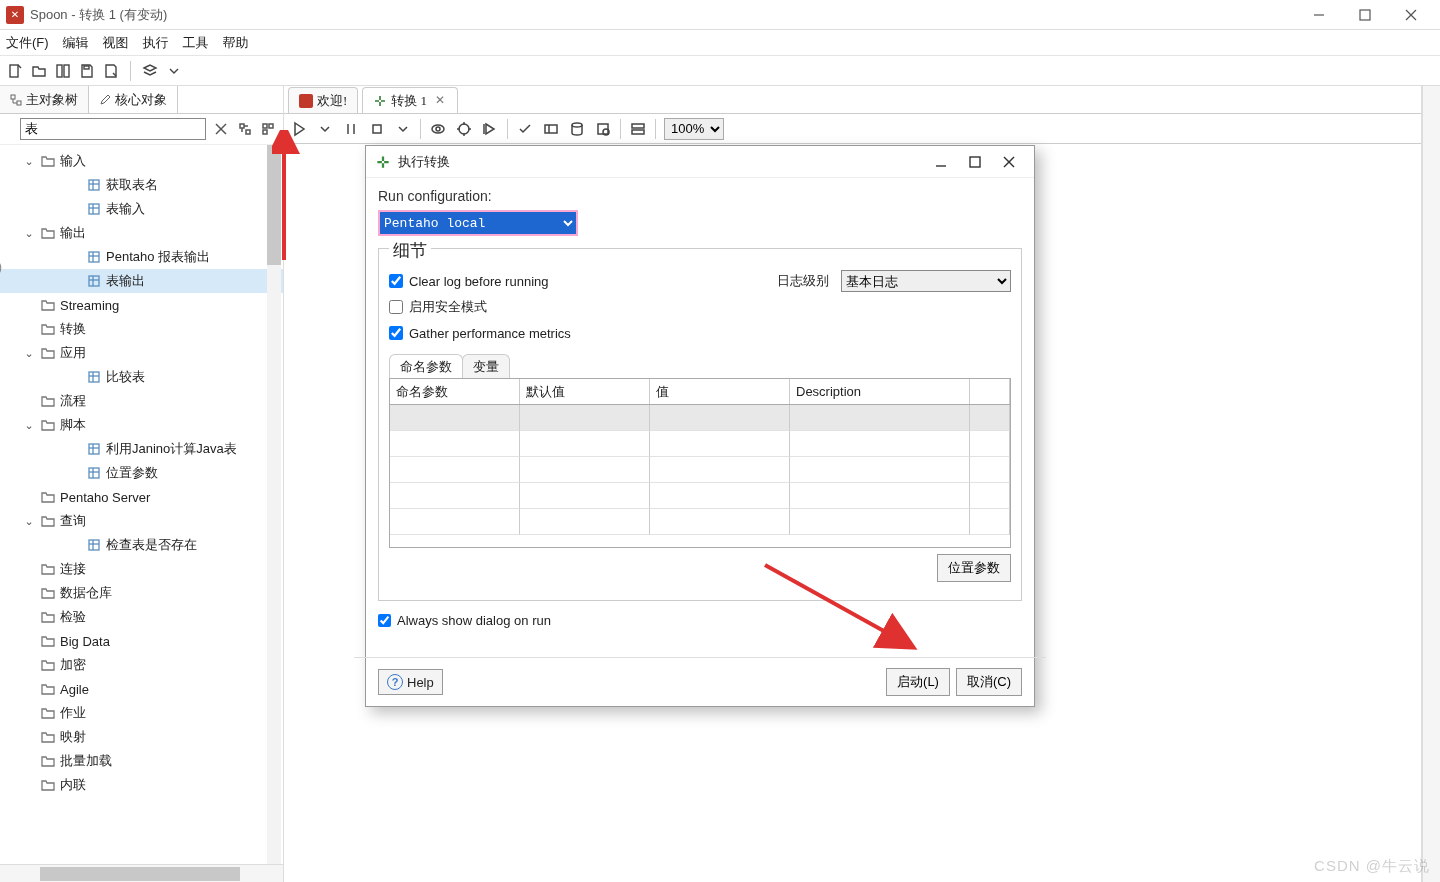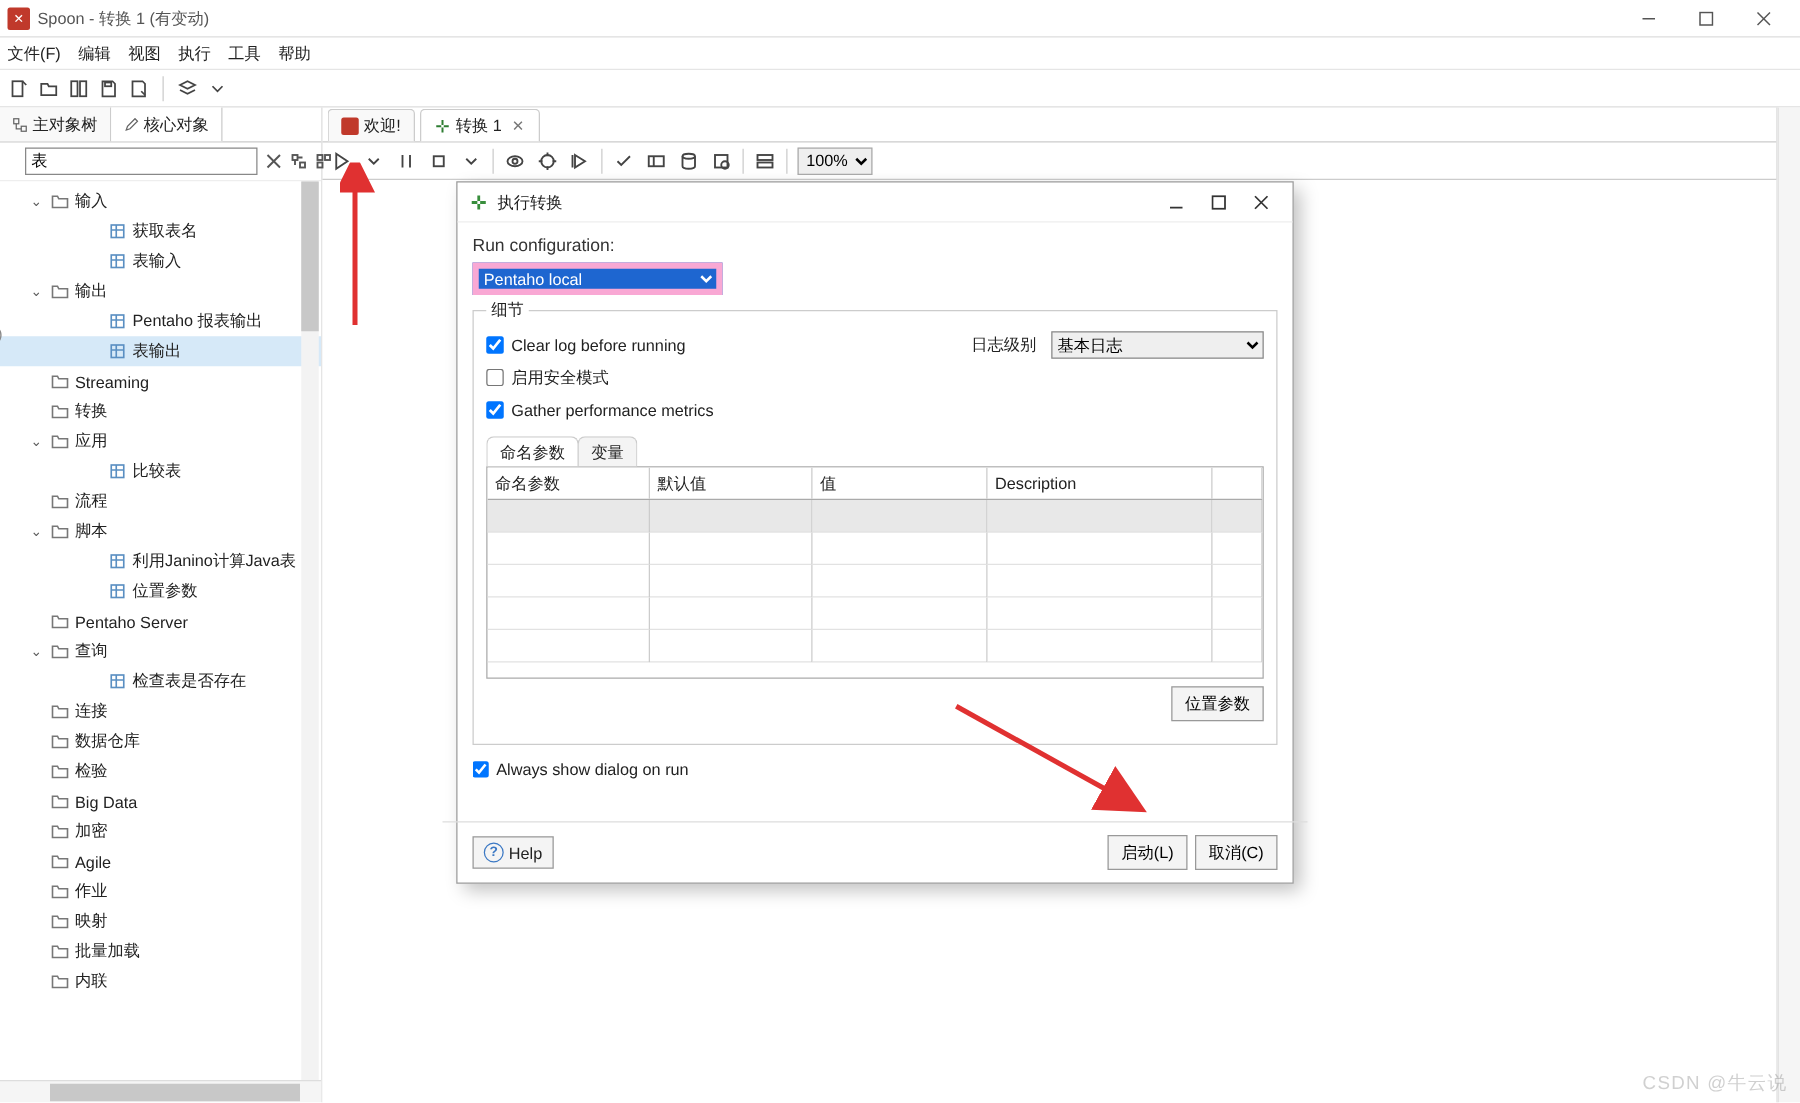--- a/index.html
+++ b/index.html
@@ -20,21 +20,21 @@
   
   .toolbar { height:30px; display:flex; align-items:center; padding:0 6px; gap:6px; border-bottom:1px solid #ddd; }
   .toolbar .sep { width:1px; height:20px; background:#ccc; margin:0 4px; }
   .toolbar .tb-icon { width:18px; height:18px; display:flex; align-items:center; justify-content:center; color:#444; }
   .toolbar svg { width:16px; height:16px; stroke:#444; fill:none; stroke-width:1.4; }
 
   
   .main { display:flex; height: calc(882px - 30px - 26px - 30px); }
 
   
-  .left-panel { width:258px; border-right:1px solid #ddd; display:flex; flex-direction:column; }
+  .left-panel { width:284px; border-right:1px solid #ddd; display:flex; flex-direction:column; }
   .left-tabs { display:flex; height:28px; border-bottom:1px solid #ccc; }
   .left-tab { display:flex; align-items:center; padding:0 10px; border-right:1px solid #ccc; gap:4px; background:#fff; }
   .left-tab.inactive { background:#f9f9f9; }
   .left-tab svg { width:12px; height:12px; stroke:#666; fill:none; }
   .search-row { display:flex; align-items:center; padding:4px 6px 4px 20px; gap:6px; border-bottom:1px solid #eee; }
   .search-row input { flex:1; border:1px solid #888; height:22px; padding:0 4px; font-family:inherit; font-size:13px; }
   .search-btn { width:20px; height:20px; display:flex; align-items:center; justify-content:center; }
   .search-btn svg { width:14px; height:14px; stroke:#555; fill:none; stroke-width:1.5; }
 
   .tree { flex:1; overflow-y:auto; padding:4px 0; position:relative; }
@@ -48,21 +48,21 @@
   .tree-row.depth2 { padding-left:68px; }
   .tree-scroll-track { position:absolute; right:2px; top:0; bottom:0; width:14px; background:#f3f3f3; }
   .tree-scroll-thumb { position:absolute; right:2px; top:0; width:14px; height:120px; background:#c8c8c8; }
 
   .left-hscroll { height:18px; border-top:1px solid #ddd; background:#f5f5f5; position:relative; }
   .left-hscroll .thumb { position:absolute; left:40px; top:2px; height:14px; width:200px; background:#c8c8c8; }
 
   
   .right-panel { flex:1; display:flex; flex-direction:column; border-right:1px solid #ddd; }
   .doc-tabs { display:flex; height:28px; border-bottom:1px solid #ccc; align-items:flex-end; padding-left:4px; }
-  .doc-tab { display:flex; align-items:center; gap:4px; height:26px; padding:0 10px; border:1px solid #ccc; border-bottom:none; border-top-left-radius:4px; border-top-right-radius:4px; margin-right:4px; background:#f9f9f9; }
+  .doc-tab { display:flex; align-items:center; gap:4px; height:26px; padding:0 10px; border:1px solid #ccc; border-bottom:none; border-top-left-radius:4px; border-top-right-radius:4px; margin-right:4px; background:#f9f9f9;font-family:Liberation Serif, serif; }
   .doc-tab.active { background:#fff; }
   .doc-tab .sq { width:14px; height:14px; background:#c0392b; border-radius:2px; }
   .doc-tab .gr { width:14px; height:14px; }
   .doc-tab .gr svg { width:14px; height:14px; stroke:#2e7d32; fill:none; stroke-width:1.6;}
   .doc-tab .close-x { width:14px; text-align:center; color:#777; font-size:12px; margin-left:2px;}
   .canvas-toolbar { height:30px; display:flex; align-items:center; gap:8px; padding:0 6px; border-bottom:1px solid #ccc; }
   .canvas-toolbar .ct-icon { width:18px; height:18px; display:flex; align-items:center; justify-content:center; }
   .canvas-toolbar svg { width:16px; height:16px; stroke:#444; fill:none; stroke-width:1.5; }
   .canvas-toolbar .sep { width:1px; height:20px; background:#ccc; }
   .canvas-toolbar select { border:1px solid #aaa; height:22px; font-size:13px; padding:0 2px; }
@@ -72,24 +72,24 @@
   
   .dialog { position:absolute; left:365px; top:145px; width:670px; height:562px; background:#fff; border:1px solid #999; box-shadow:6px 6px 14px rgba(0,0,0,0.25); display:flex; flex-direction:column; }
   .dialog .dlg-title { height:32px; display:flex; align-items:center; padding:0 8px; border-bottom:1px solid #eee;}
   .dialog .dlg-title .ic { width:18px; height:18px; display:flex; margin-right:6px; }
   .dialog .dlg-title .ic svg { stroke:#388e3c; fill:none; stroke-width:2;}
   .dialog .dlg-title .spacer { flex:1; }
   .dialog .dlg-title .wbtn { width:34px; height:24px; display:flex; align-items:center; justify-content:center; }
   .dialog .dlg-title .wbtn svg { width:12px; height:12px; stroke:#333; fill:none; stroke-width:1.4; }
   .dialog .body { flex:1; padding:10px 12px; display:flex; flex-direction:column; }
   .dialog label.top { font-size:14px; color:#333; }
-  .dialog select.runcfg { width:200px; height:26px; margin-top:6px; border:5px solid #f9a8d4; font-size:13px; }
+  .dialog select.runcfg { width:200px; height:26px; margin-top:6px; border:2px solid #f9a8d4; font-size:13px;font-family:Liberation Mono, monospace; }
   .dialog select.runcfg option { background:#1e66d0; color:#fff; }
   .fieldset { border:1px solid #ccc; margin-top:12px; padding:8px 10px 18px 10px; }
-  .fieldset .legend { position:relative; top:-18px; background:#fff; display:inline-block; padding:0 4px; font-size:13px; }
+  .fieldset .legend { position:relative; top:-18px; background:#fff; display:inline-block; padding:0 4px; font-size:17px; }
   .fieldset .rows { margin-top:-12px; }
   .chk-row { display:flex; align-items:center; gap:6px; height:26px; }
   .chk-row input { width:14px; height:14px; }
   .chk-row .spacer { flex:1; }
   .chk-row .lbl2 { margin-right:6px; }
   .chk-row select { border:1px solid #888; height:22px; width:170px; font-size:13px; }
   .inner-tabs { display:flex; margin-top:8px; height:24px; }
   .inner-tab { display:flex; align-items:center; padding:0 10px; border:1px solid #ccc; border-bottom:none; border-top-left-radius:6px; border-top-right-radius:6px; background:#fff; font-size:13px; margin-right:-1px;}
   .inner-tab.inactive { background:#f4f4f4; }
   .param-table { border:1px solid #aaa; height:170px; overflow:hidden; }

